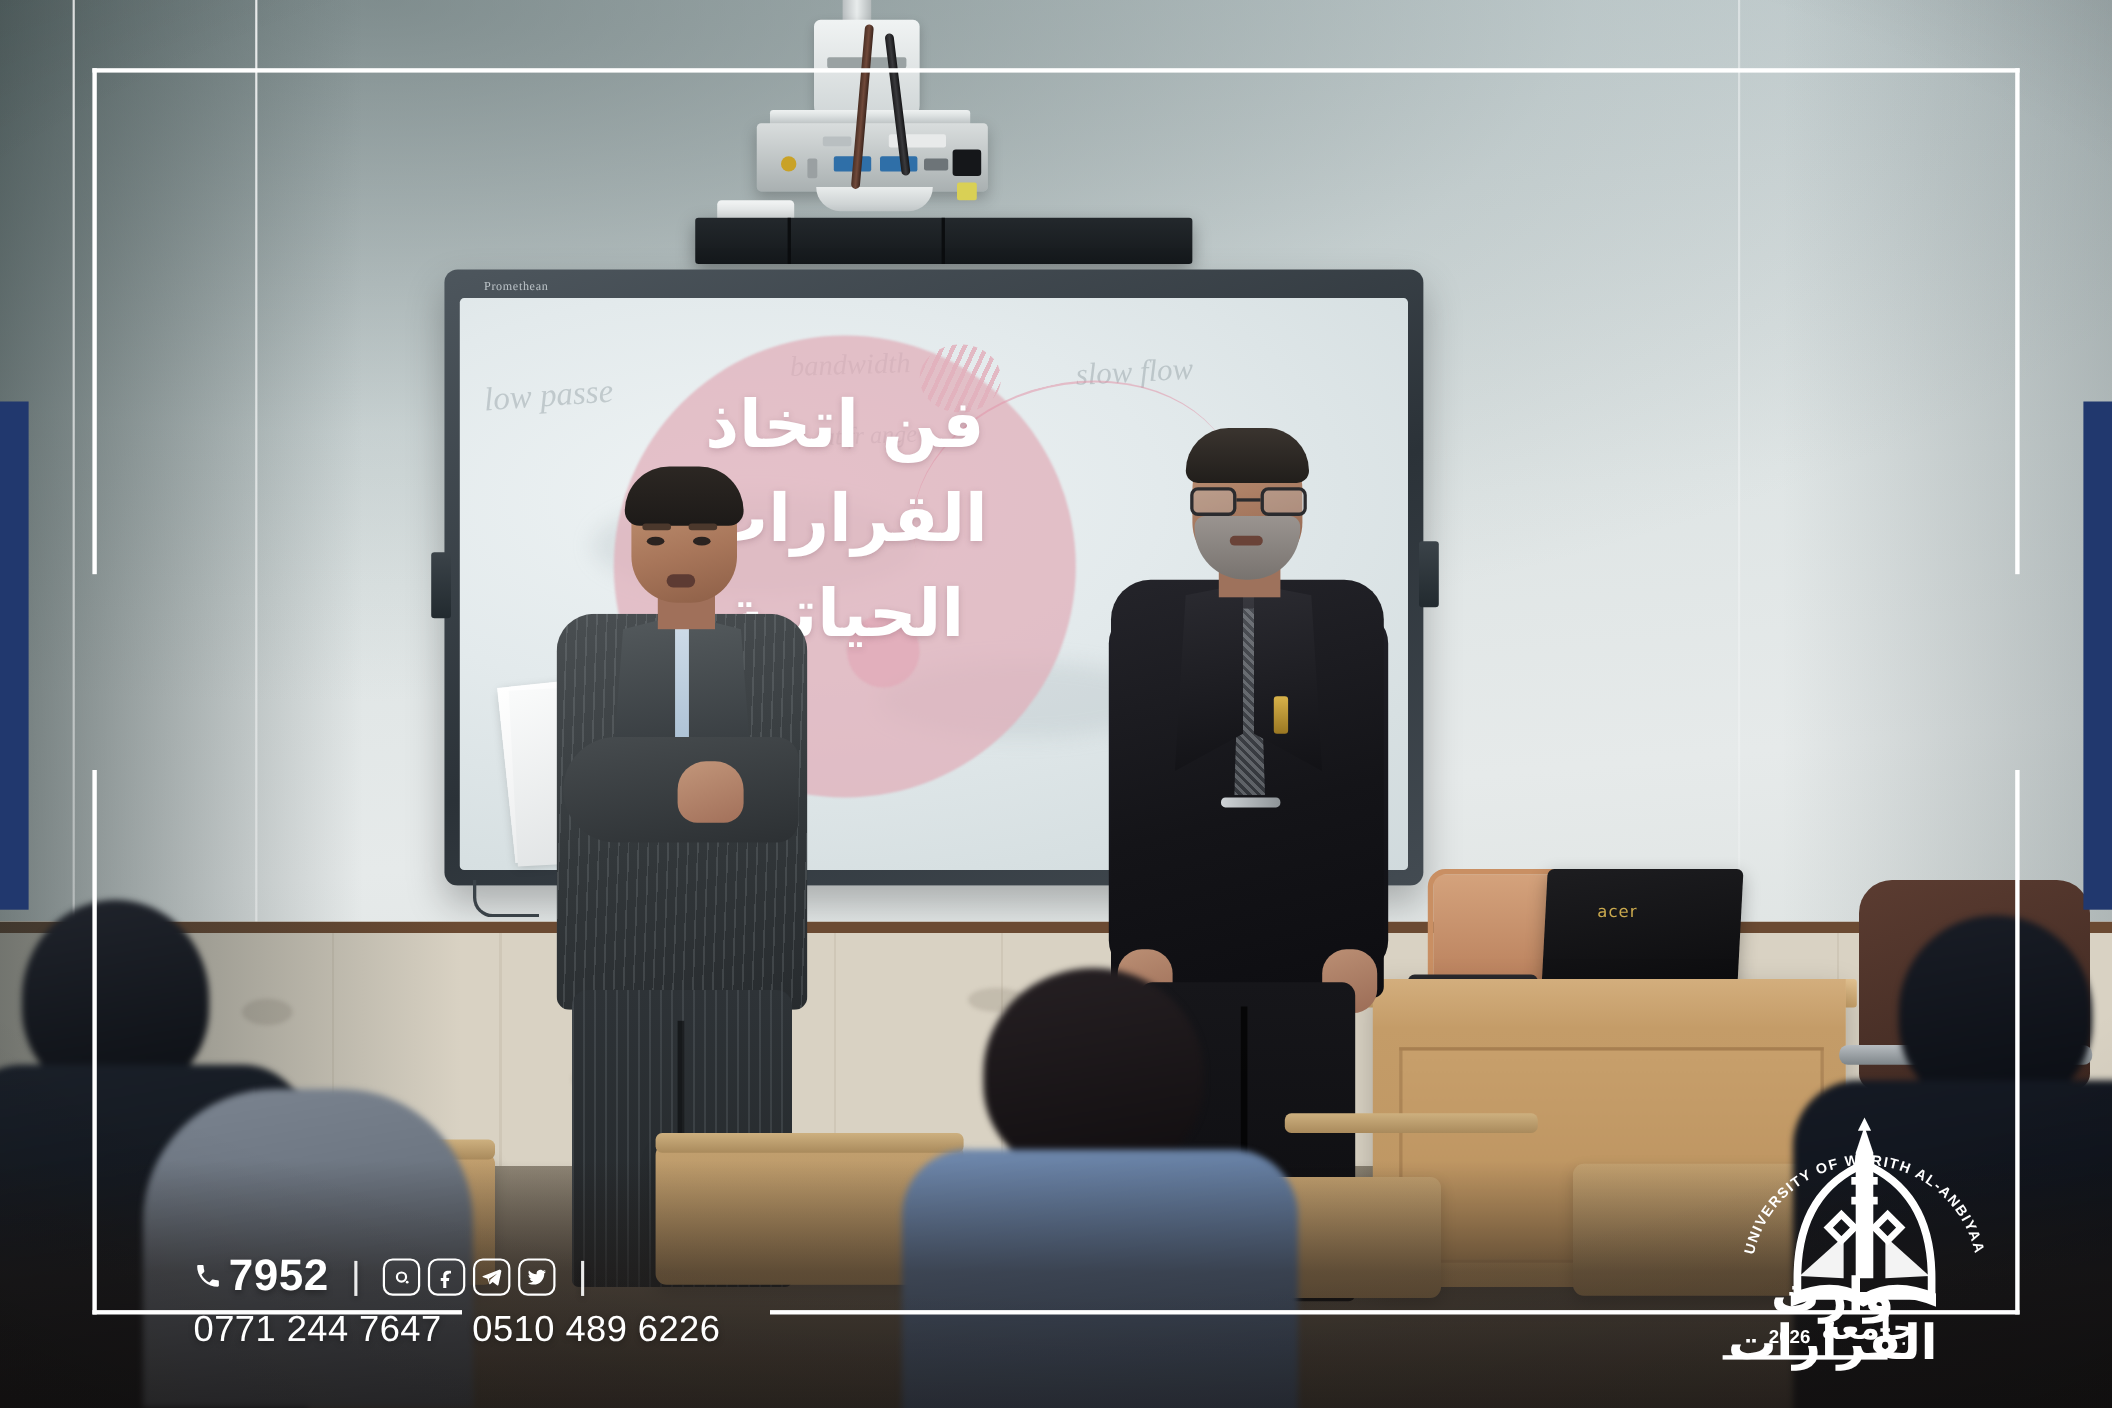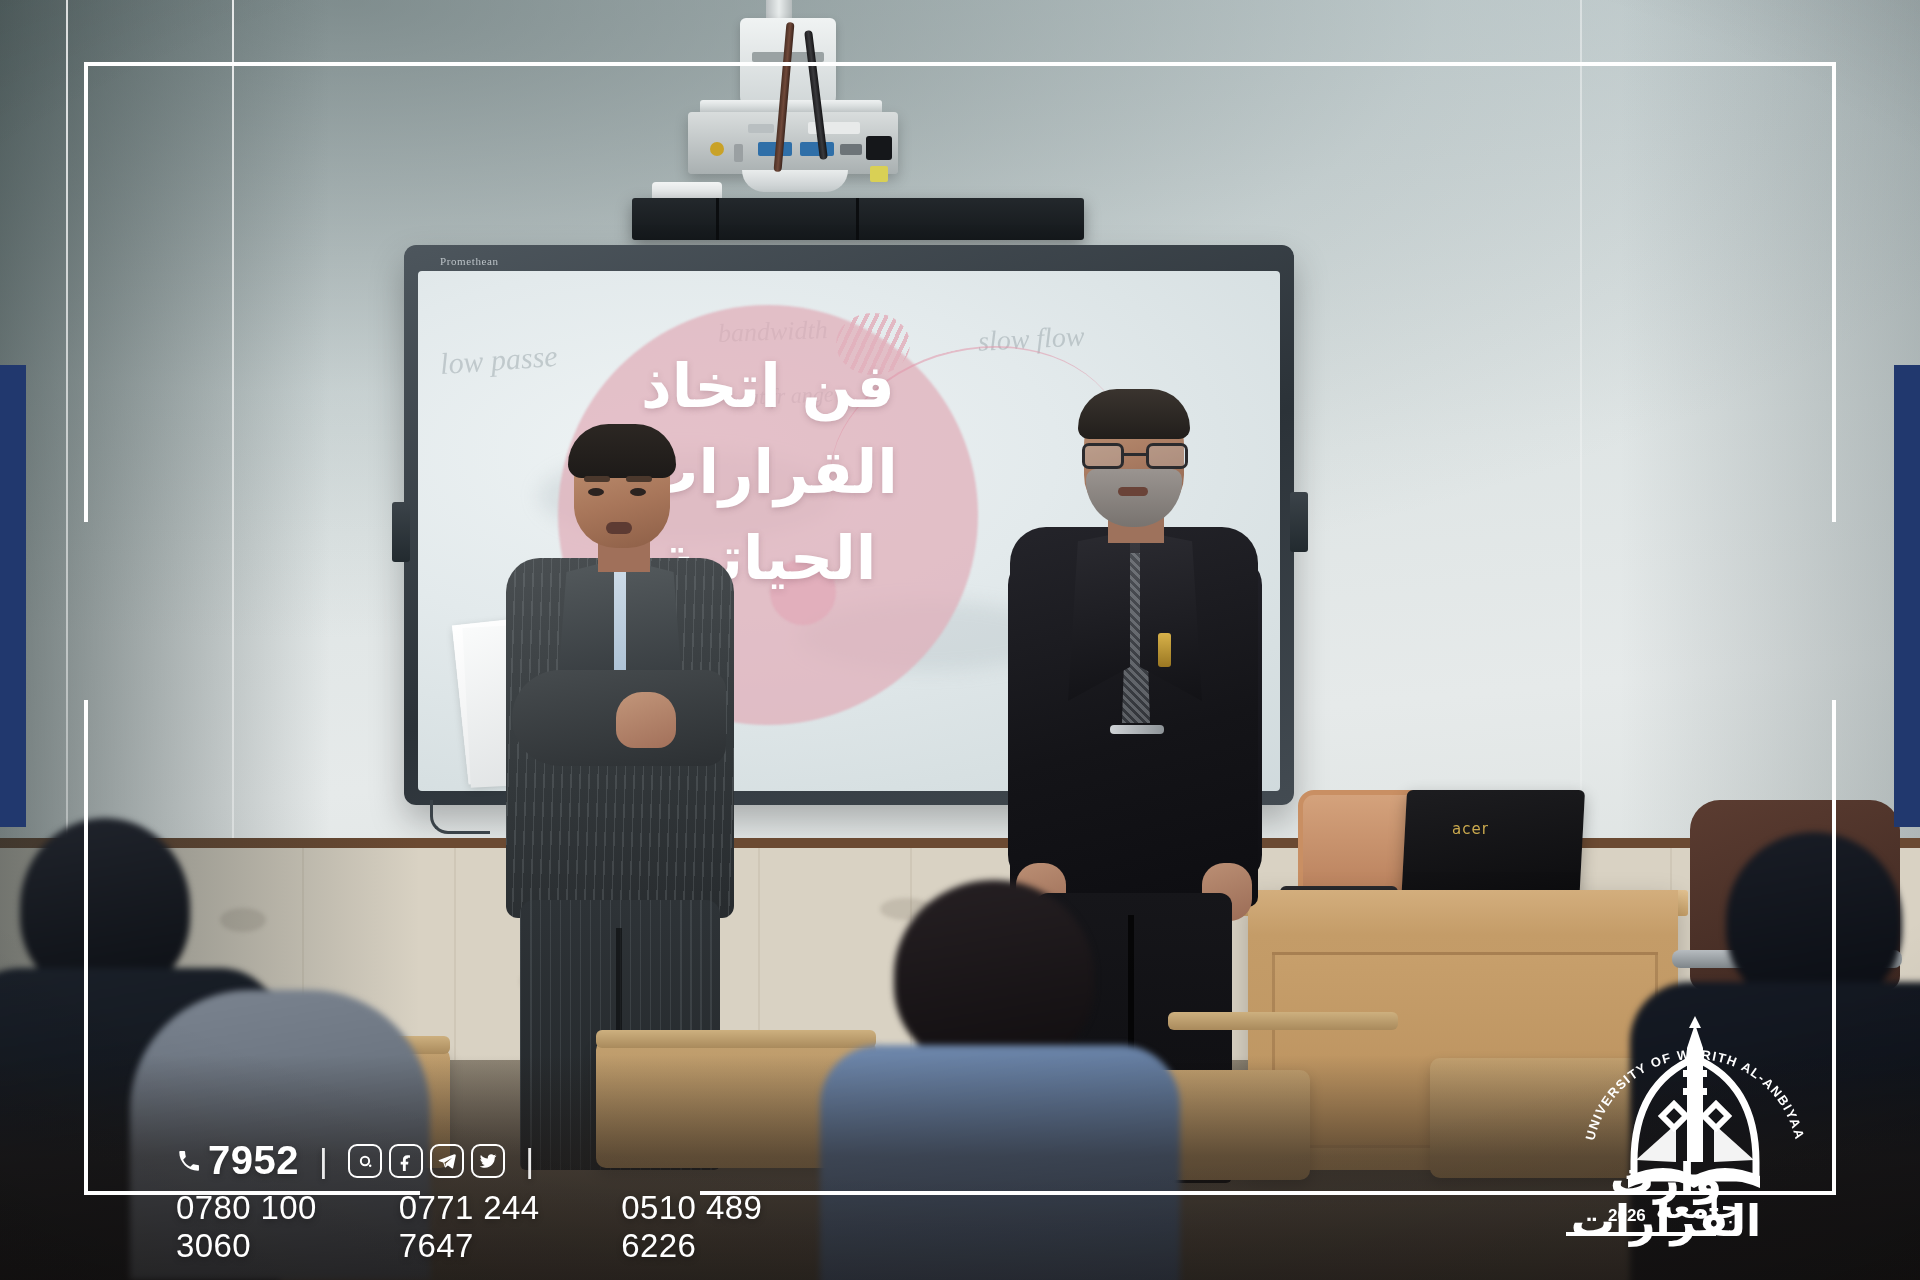--- a/index.html
+++ b/index.html
@@ -705,21 +705,20 @@
           <path fill="#fff" d="M22 5.8c-.75.35-1.55.55-2.35.65.85-.5 1.5-1.3 1.8-2.25-.8.5-1.65.8-2.6 1-.75-.8-1.8-1.3-3-1.3-2.25 0-4.1 1.85-4.1 4.1 0 .3.05.65.1.95C8.5 8.8 5.5 7.2 3.5 4.7c-.35.6-.55 1.3-.55 2.05 0 1.4.7 2.65 1.8 3.4-.65 0-1.3-.2-1.85-.5v.05c0 2 1.4 3.65 3.3 4-.35.1-.7.15-1.1.15-.25 0-.55-.05-.8-.1.55 1.65 2.05 2.85 3.85 2.9-1.4 1.1-3.2 1.75-5.1 1.75-.35 0-.65 0-1-.05C3.9 19.5 6.1 20.2 8.4 20.2c7.55 0 11.7-6.25 11.7-11.7v-.55c.8-.6 1.5-1.3 2-2.15z"></path>
         </svg>
       </span>
     </span>
 
     <span class="sep">|</span>
 
   </div>
 
   <div class="footer-row2">
-    <span>0780 100 3060</span>
     <span>0771 244 7647</span>
     <span>0510 489 6226</span>
   </div>
 </div>
 
 <div class="logo">
 
   <svg width="250" height="250" viewBox="0 0 250 250" style="position:absolute;left:0;top:-6px;" aria-hidden="true">
 
     <path d="M64 150 Q64 72 125 46 Q186 72 186 150 L186 166 L64 166 Z" fill="none" stroke="#ffffff" stroke-width="7"></path>

